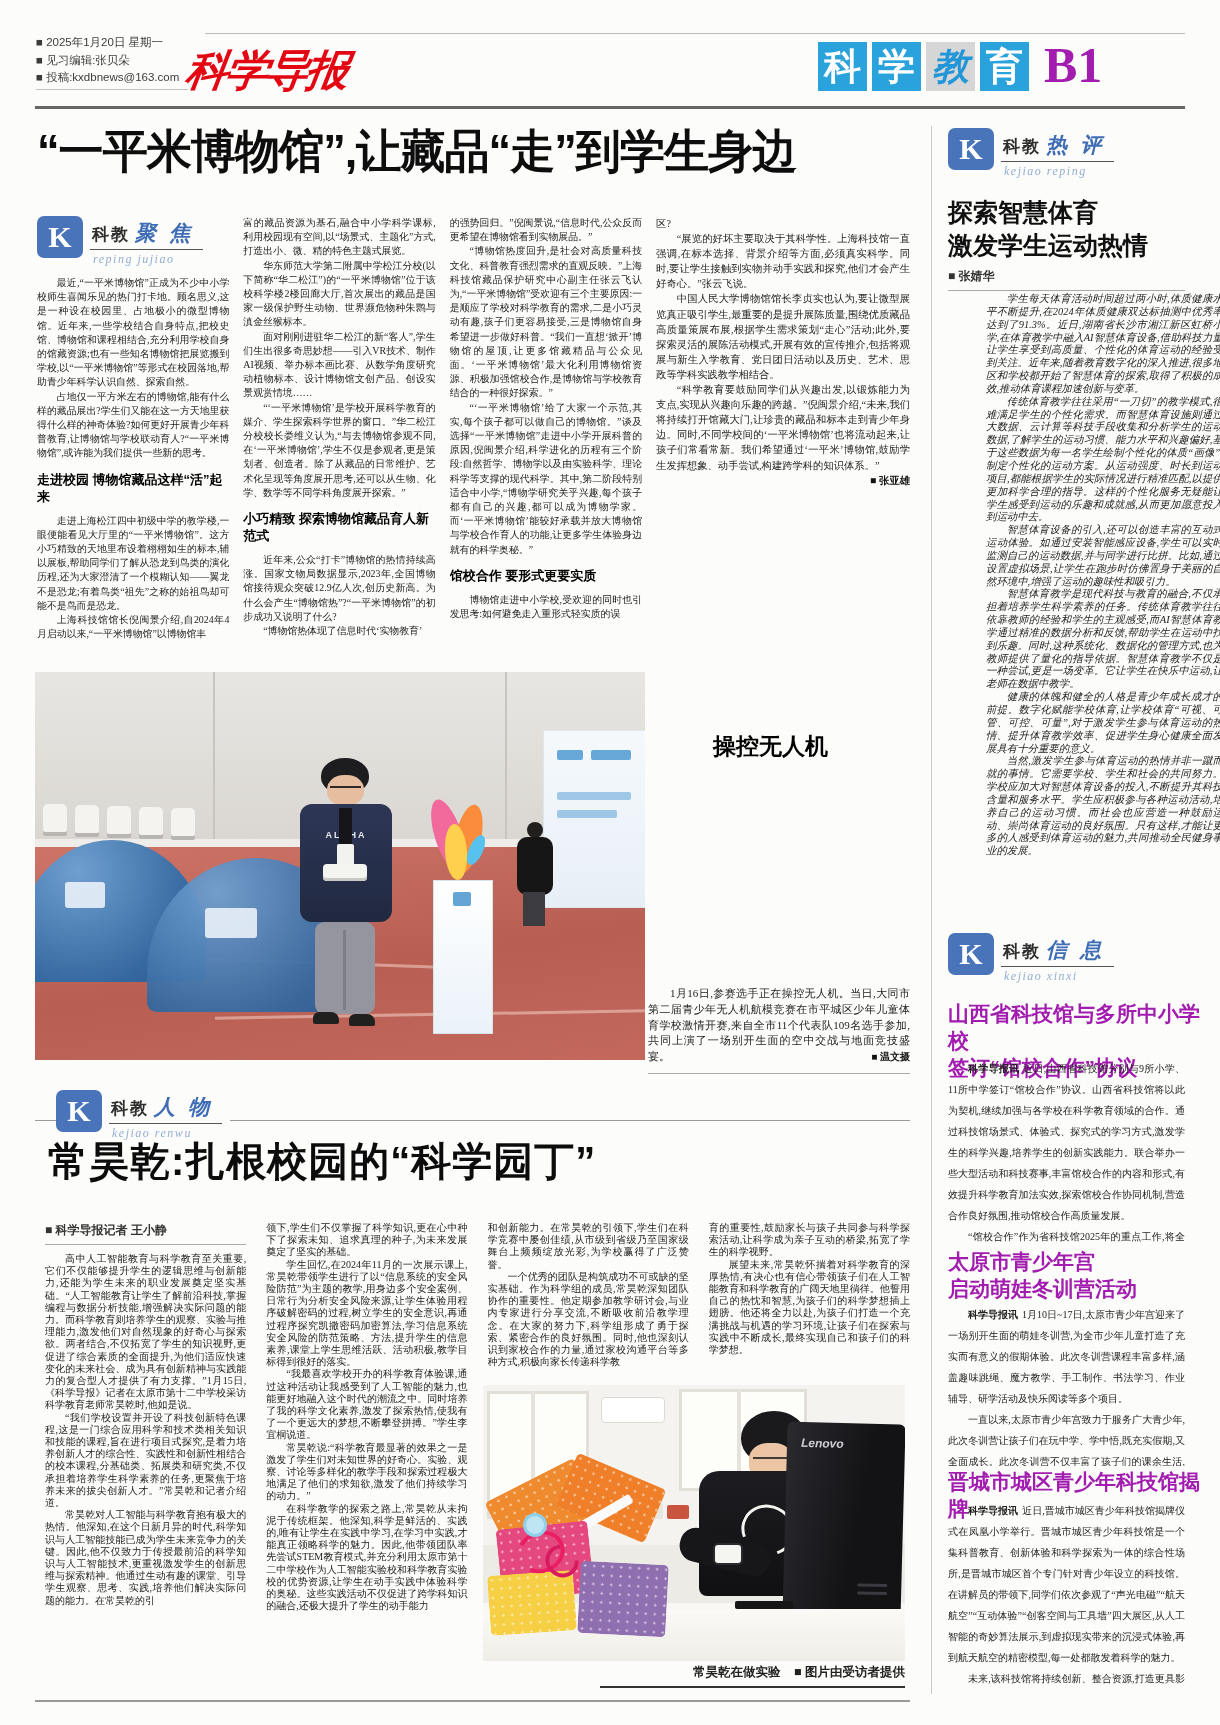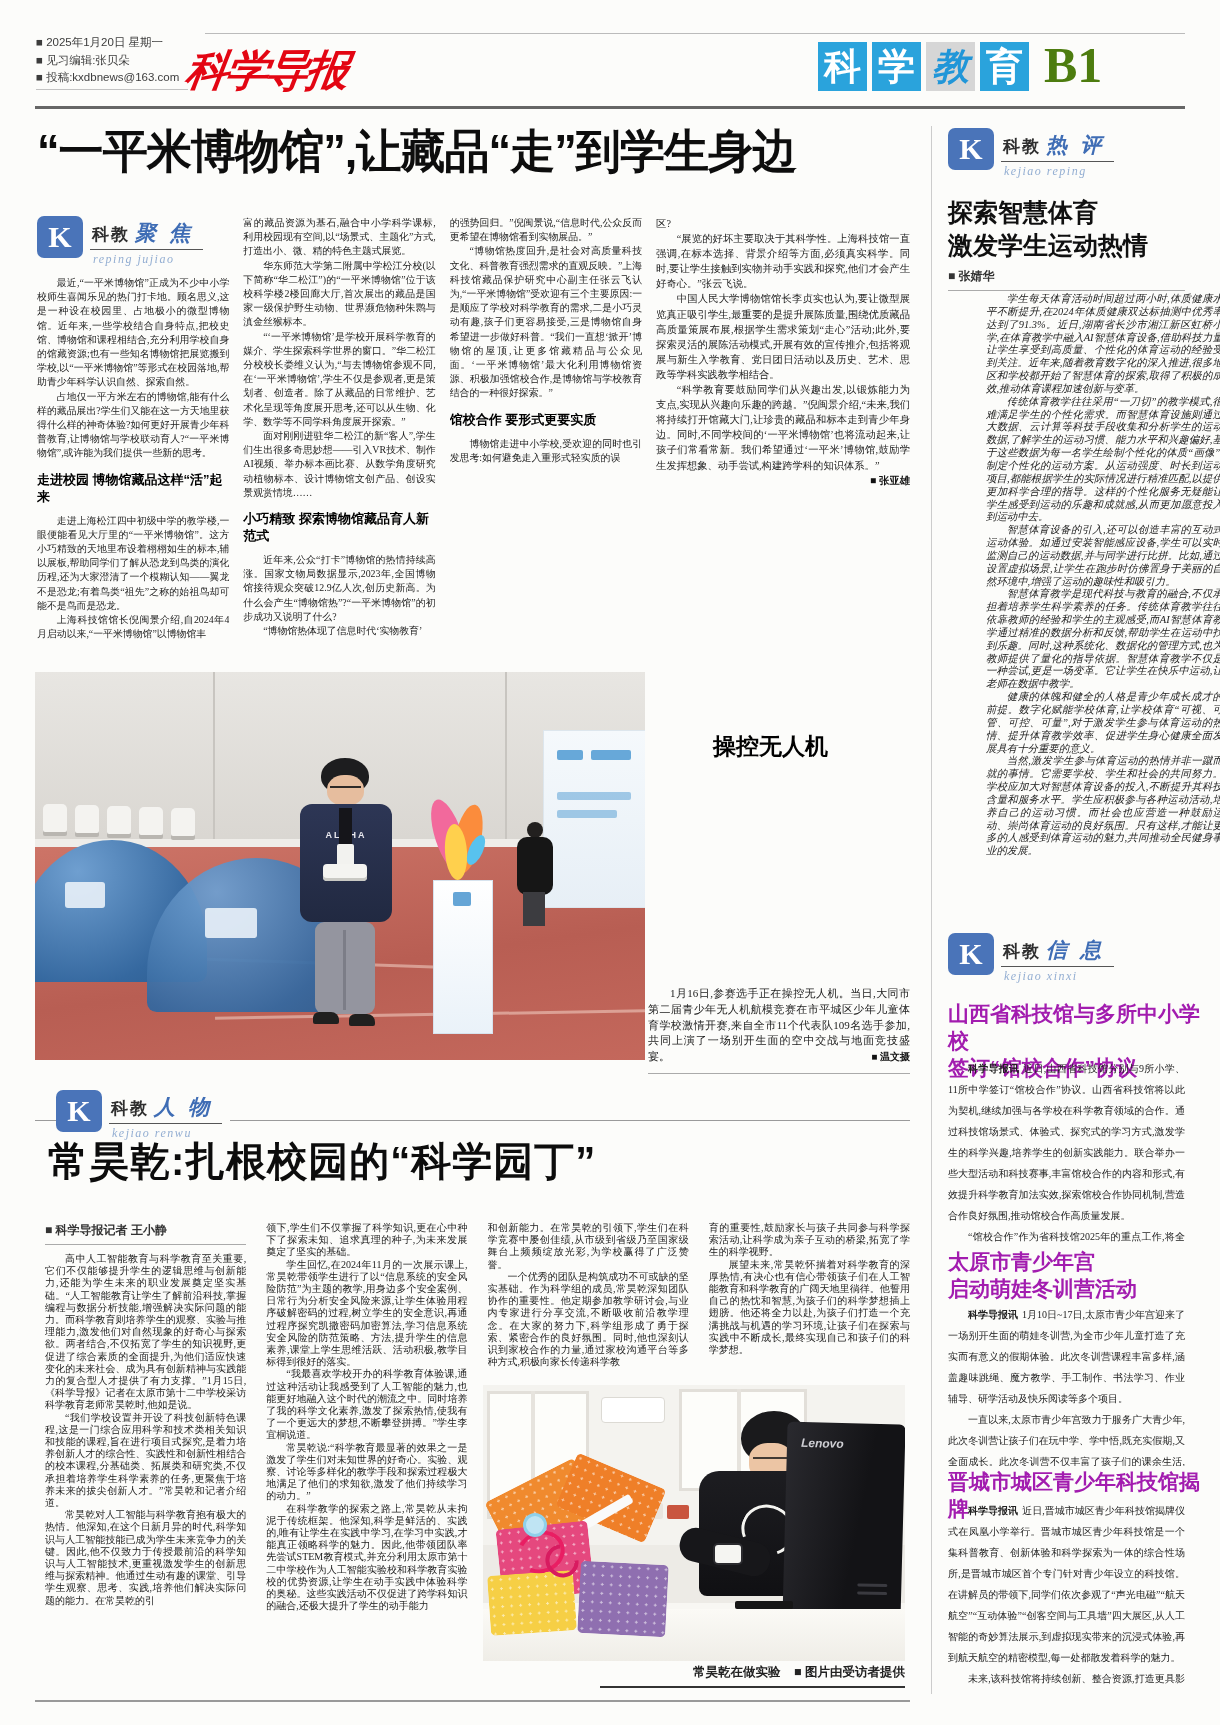--- a/index.html
+++ b/index.html
@@ -10,21 +10,21 @@
   
   #mast-info{left:36px;top:34px;font:11.5px/17.5px "Liberation Sans",sans-serif;color:#3c3c3c;}
   #mast-rule-info{left:36px;top:89px;width:152px;height:1px;background:#c2c2c2;}
   #paper-logo{left:186px;top:42px;font-family:"DejaVu Serif",serif;font-size:43px;font-weight:bold;
               font-style:italic;color:#e30613;letter-spacing:-3px;transform:skewX(-8deg);}
   #rule-top{left:205px;top:33px;width:980px;height:1px;background:#bbb;}
   #banner{left:818px;top:42px;display:flex;gap:5px;}
   .bx{width:49px;height:49px;background:#2aa3dc;color:#fff;text-align:center;
       font:700 37px/49px "Liberation Sans",sans-serif;}
   .bx.jiao{background:#d6d6d6;color:#2196d8;font-family:"DejaVu Serif",serif;font-style:italic;}
-  #page-no{left:1044px;top:36px;font:900 50px/58px "Liberation Serif",serif;color:#4d7c0f;}
+  #page-no{left:1044px;top:36px;font:900 50px/58px "Liberation Serif",serif;color:#a21caf;}
   #rule-main{left:35px;top:106px;width:1150px;height:2.5px;background:#666;}
   #divider-v{left:931px;top:126px;width:1px;height:1568px;background:#ccc;}
   #rule-bottom{left:35px;top:1700px;width:875px;height:1.5px;background:#999;}
 
   
   .badge{display:flex;gap:7px;align-items:flex-start;background:#fcfcfa;padding:0 8px 0 0;}
   .badge .kbox{width:46px;height:42px;flex:none;background:#4a74b9;border-radius:7px;color:#fff;
                text-align:center;font:700 30px/42px "Liberation Serif",serif;}
   .badge .bt{display:flex;align-items:baseline;gap:5px;border-bottom:1.5px solid #555;
              padding:3px 10px 2px 2px;}
@@ -204,29 +204,30 @@
           <p class="body-p">最近,“一平米博物馆”正成为不少中小学校师生喜闻乐见的热门打卡地。顾名思义,这是一种设在校园里、占地极小的微型博物馆。近年来,一些学校结合自身特点,把校史馆、博物馆和课程相结合,充分利用学校自身的馆藏资源;也有一些知名博物馆把展览搬到学校,以“一平米博物馆”等形式在校园落地,帮助青少年科学认识自然、探索自然。</p>
           <p class="body-p">占地仅一平方米左右的博物馆,能有什么样的藏品展出?学生们又能在这一方天地里获得什么样的神奇体验?如何更好开展青少年科普教育,让博物馆与学校联动育人?“一平米博物馆”,或许能为我们提供一些新的思考。</p>
           <h4 class="subhead">走进校园 博物馆藏品这样“活”起来</h4>
           <p class="body-p">走进上海松江四中初级中学的教学楼,一眼便能看见大厅里的“一平米博物馆”。这方小巧精致的天地里布设着栩栩如生的标本,辅以展板,帮助同学们了解从恐龙到鸟类的演化历程,还为大家澄清了一个模糊认知——翼龙不是恐龙;有着鸟类“祖先”之称的始祖鸟却可能不是鸟而是恐龙。</p>
           <p class="body-p">上海科技馆馆长倪闽景介绍,自2024年4月启动以来,“一平米博物馆”以博物馆丰</p>
         </div>
     </div>
     <div class="mcol">
         <p class="body-p cont">富的藏品资源为基石,融合中小学科学课标,利用校园现有空间,以“场景式、主题化”方式,打造出小、微、精的特色主题式展览。</p>
         <p class="body-p">华东师范大学第二附属中学松江分校(以下简称“华二松江”)的“一平米博物馆”位于该校科学楼2楼回廊大厅,首次展出的藏品是国家一级保护野生动物、世界濒危物种朱鹮与滇金丝猴标本。</p>
+        <p class="body-p">面对刚刚进驻华二松江的新“客人”,学生们生出很多奇思妙想——引入VR技术、制作AI视频、举办标本画比赛、从数学角度研究动植物标本、设计博物馆文创产品、创设实景观赏情境……</p>
         <p class="body-p">“‘一平米博物馆’是学校开展科学教育的媒介、学生探索科学世界的窗口。”华二松江分校校长娄维义认为,“与去博物馆参观不同,在‘一平米博物馆’,学生不仅是参观者,更是策划者、创造者。除了从藏品的日常维护、艺术化呈现等角度展开思考,还可以从生物、化学、数学等不同学科角度展开探索。”</p>
-        <p class="body-p">面对刚刚进驻华二松江的新“客人”,学生们生出很多奇思妙想——引入VR技术、制作AI视频、举办标本画比赛、从数学角度研究动植物标本、设计博物馆文创产品、创设实景观赏情境……</p>
         <h4 class="subhead">小巧精致 探索博物馆藏品育人新范式</h4>
         <p class="body-p">近年来,公众“打卡”博物馆的热情持续高涨。国家文物局数据显示,2023年,全国博物馆接待观众突破12.9亿人次,创历史新高。为什么会产生“博物馆热”?“一平米博物馆”的初步成功又说明了什么?</p>
         <p class="body-p">“博物馆热体现了信息时代‘实物教育’</p>
       </div>
     <div class="mcol">
         <p class="body-p cont">的强势回归。”倪闽景说,“信息时代,公众反而更希望在博物馆看到实物展品。”</p>
         <p class="body-p">“博物馆热度回升,是社会对高质量科技文化、科普教育强烈需求的直观反映。”上海科技馆藏品保护研究中心副主任张云飞认为,“一平米博物馆”受欢迎有三个主要原因:一是顺应了学校对科学教育的需求,二是小巧灵动有趣,孩子们更容易接受,三是博物馆自身希望进一步做好科普。“我们一直想‘掀开’博物馆的屋顶,让更多馆藏精品与公众见面。‘一平米博物馆’最大化利用博物馆资源、积极加强馆校合作,是博物馆与学校教育结合的一种很好探索。”</p>
+        <p class="body-p">“‘一平米博物馆’给了大家一个示范,其实,每个孩子都可以做自己的博物馆。”谈及选择“一平米博物馆”走进中小学开展科普的原因,倪闽景介绍,科学进化的历程有三个阶段:自然哲学、博物学以及由实验科学、理论科学等支撑的现代科学。其中,第二阶段特别适合中小学,“博物学研究关乎兴趣,每个孩子都有自己的兴趣,都可以成为博物学家。而‘一平米博物馆’能较好承载并放大博物馆与学校合作育人的功能,让更多学生体验身边就有的科学奥秘。”</p>
         <h4 class="subhead">馆校合作 要形式更要实质</h4>
         <p class="body-p">博物馆走进中小学校,受欢迎的同时也引发思考:如何避免走入重形式轻实质的误</p>
       </div>
     <div class="mcol wide">
         <p class="body-p cont">区?</p>
         <p class="body-p">“展览的好坏主要取决于其科学性。上海科技馆一直强调,在标本选择、背景介绍等方面,必须真实科学。同时,要让学生接触到实物并动手实践和探究,他们才会产生好奇心。”张云飞说。</p>
         <p class="body-p">中国人民大学博物馆馆长李贞实也认为,要让微型展览真正吸引学生,最重要的是提升展陈质量,围绕优质藏品高质量策展布展,根据学生需求策划“走心”活动;此外,要探索灵活的展陈活动模式,开展有效的宣传推介,包括将观展与新生入学教育、党日团日活动以及历史、艺术、思政等学科实践教学相结合。</p>
         <p class="body-p">“科学教育要鼓励同学们从兴趣出发,以锻炼能力为支点,实现从兴趣向乐趣的跨越。”倪闽景介绍,“未来,我们将持续打开馆藏大门,让珍贵的藏品和标本走到青少年身边。同时,不同学校间的‘一平米博物馆’也将流动起来,让孩子们常看常新。我们希望通过‘一平米’博物馆,鼓励学生发挥想象、动手尝试,构建跨学科的知识体系。”<span class="sig">■ 张亚雄</span></p>
       </div>
   </div>

